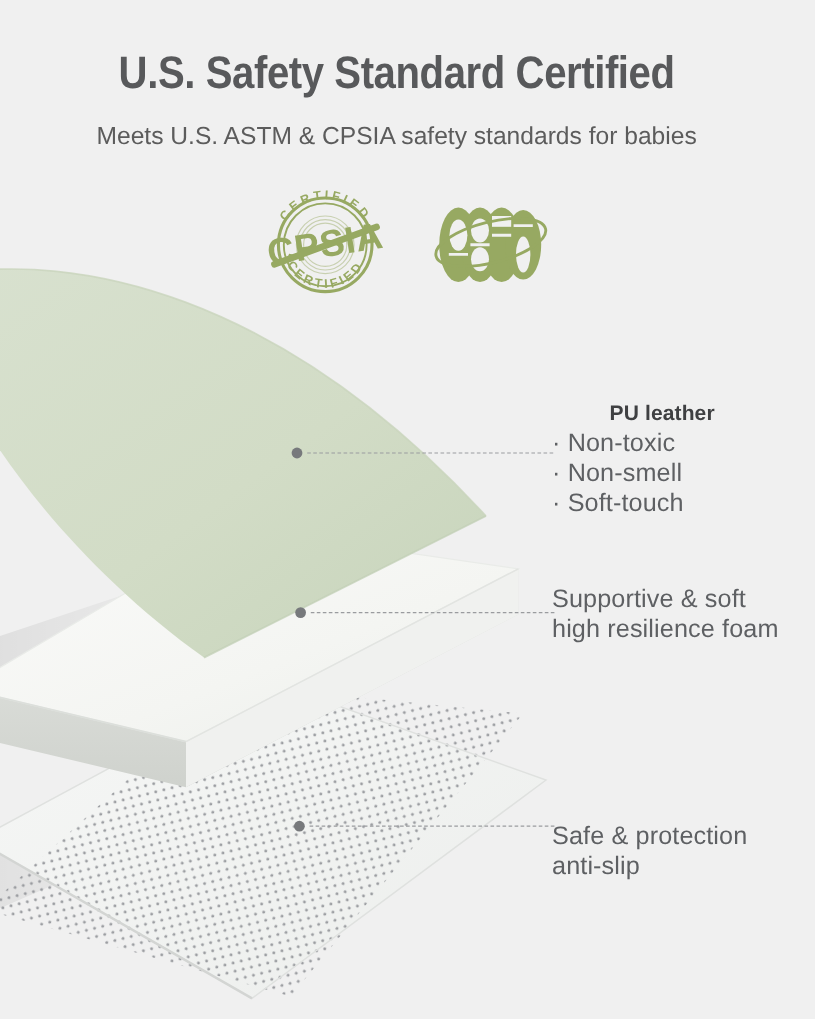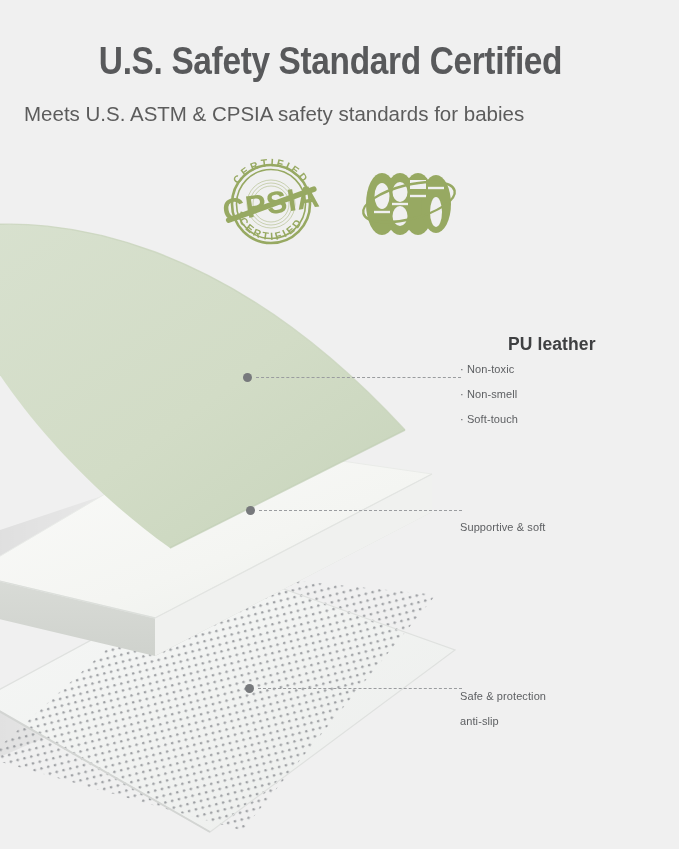--- a/index.html
+++ b/index.html
@@ -17,48 +17,47 @@
     text-align:center;
     font-family:"Liberation Sans Narrow","Liberation Sans",sans-serif;
     font-weight:700;
     font-size:38px;letter-spacing:-0.4px;
     color:#58595b;
     transform:scaleX(.88);
     white-space:nowrap;
   }
   .subtitle{
     position:absolute;left:0;right:0;top:102px;
-    text-align:left;
+    text-align:center;
     font-size:20.5px;font-weight:400;
     color:#5c5c5c;
     white-space:nowrap;
-    margin-left:24px;
   }
 
   
   .badges{position:absolute;top:152px;left:0;right:0;height:106px;}
   .badge{position:absolute;}
   #badge-cpsia{left:214px;top:0;width:114px;height:100px;}
   #badge-astm{left:352px;top:0;width:114px;height:100px;}
 
   
   #art{position:absolute;left:0;top:0;width:679px;height:849px;}
 
   
   .callout{position:absolute;color:#58595b;}
   .callout .hd{
     font-size:17.5px;font-weight:700;color:#3f4042;
     line-height:25px;letter-spacing:.1px;margin-left:48px;
   }
   .callout .ln{
-    font-size:11px;font-weight:400;color:#5e6063;
+    font-size:21px;font-weight:400;color:#5e6063;
     line-height:25px;white-space:nowrap;letter-spacing:.1px;
   }
   #callout-pu{left:460px;top:332px;}
-  #callout-foam{left:460px;top:487px;margin-top:28px;}
+  #callout-foam{left:460px;top:487px;}
   #callout-slip{left:460px;top:684px;}
 
   .leader{position:absolute;height:10px;}
   .leader .dot{
     position:absolute;left:0;top:0;width:9px;height:9px;
     border-radius:50%;background:#77797c;
   }
   .leader .dash{
     position:absolute;left:13px;top:4px;height:0;
     border-top:1px dashed #9a9c9f;
@@ -211,20 +210,21 @@
 
   <div class="callout" id="callout-pu">
     <div class="hd">PU leather</div>
     <div class="ln">· Non-toxic</div>
     <div class="ln">· Non-smell</div>
     <div class="ln">· Soft-touch</div>
   </div>
 
   <div class="callout" id="callout-foam">
     <div class="ln">Supportive &amp; soft</div>
+    <div class="ln">high resilience foam</div>
   </div>
 
   <div class="callout" id="callout-slip">
     <div class="ln">Safe &amp; protection</div>
     <div class="ln">anti-slip</div>
   </div>
 
 </div>
 
 </body></html>

